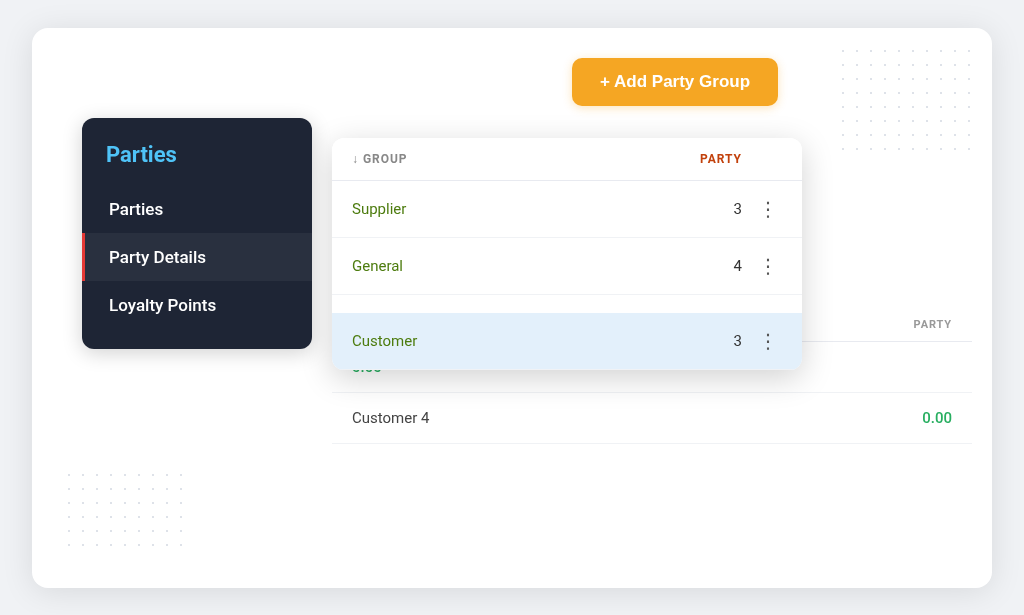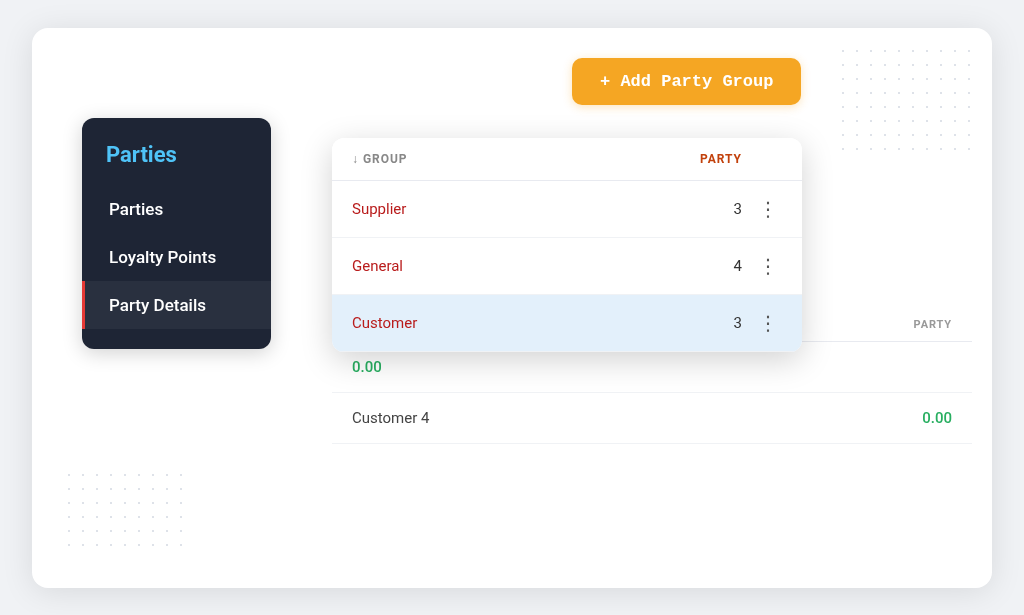--- a/index.html
+++ b/index.html
@@ -48,21 +48,21 @@
       background-size: 14px 14px;
       opacity: 0.7;
       z-index: 0;
     }
 
     
     .sidebar {
       position: absolute;
       top: 90px;
       left: 50px;
-      width: 189px;
+      width: 230px;
       background: #1e2535;
       border-radius: 12px;
       padding: 24px 0 20px 0;
       z-index: 2;
       box-shadow: 0 4px 20px rgba(0,0,0,0.18);
     }
 
     .sidebar-title {
       color: #4fc3f7;
       font-size: 22px;
@@ -106,21 +106,20 @@
       font-weight: 600;
       border: none;
       border-radius: 10px;
       padding: 14px 28px;
       cursor: pointer;
       display: flex;
       align-items: flex-start;
       gap: 8px;
       z-index: 10;
       box-shadow: 0 2px 10px rgba(245,166,35,0.3);
-      font-family: Liberation Mono, monospace;
     }
 
     
     .dropdown-popup {
       position: absolute;
       top: 110px;
       left: 10px;
       width: 470px;
       background: #fff;
       border-radius: 12px;
@@ -165,26 +164,27 @@
       display: flex;
       align-items: center;
       padding: 16px 20px;
       border-bottom: 1px solid #f0f2f5;
       background: #fff;
       cursor: pointer;
     }
 
     .dropdown-row.highlighted {
       background: #e3f0fb;
+      margin-top: 18px;
     }
 
     .dropdown-row .row-name {
       flex: 1;
       font-size: 15px;
-      color: #b91c1c;
+      color: #4d7c0f;
     }
 
     .dropdown-row .row-count {
       font-size: 15px;
       color: #333;
       width: 30px;
       text-align: right;
       margin-right: 12px;
     }
 
@@ -255,25 +255,25 @@
 
 <div class="screen">
   <div class="dot-pattern"></div>
   <div class="dot-pattern-bl"></div>
 
   <div class="sidebar">
     <div class="sidebar-title">Parties</div>
     <div class="sidebar-item">
       <span>Parties</span>
     </div>
+    <div class="sidebar-item active">
+      <span>Party Details</span>
+    </div>
     <div class="sidebar-item">
       <span>Loyalty Points</span>
-    </div>
-    <div class="sidebar-item active">
-      <span>Party Details</span>
     </div>
   </div>
 
   <div class="main">
 
     <button class="add-btn">
       <span>+ Add Party Group</span>
     </button>
 
     <div class="bg-table">

